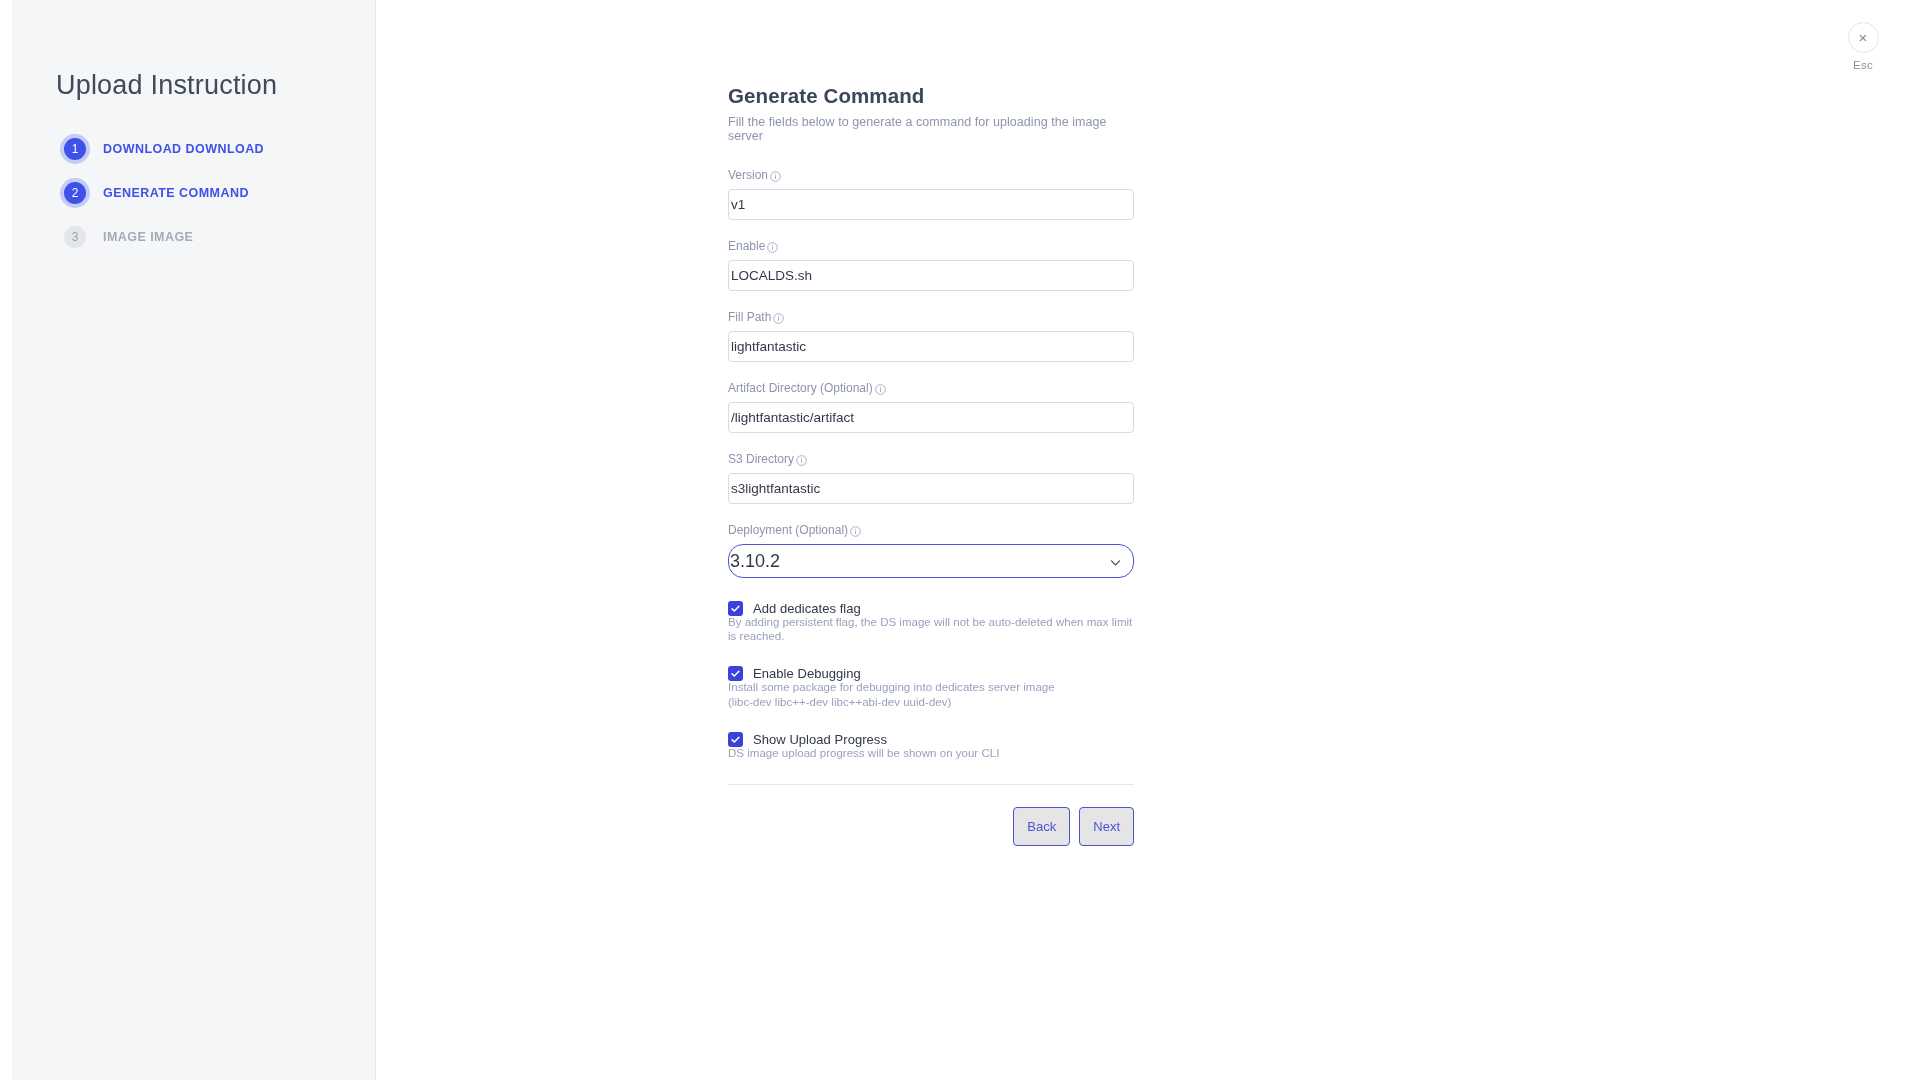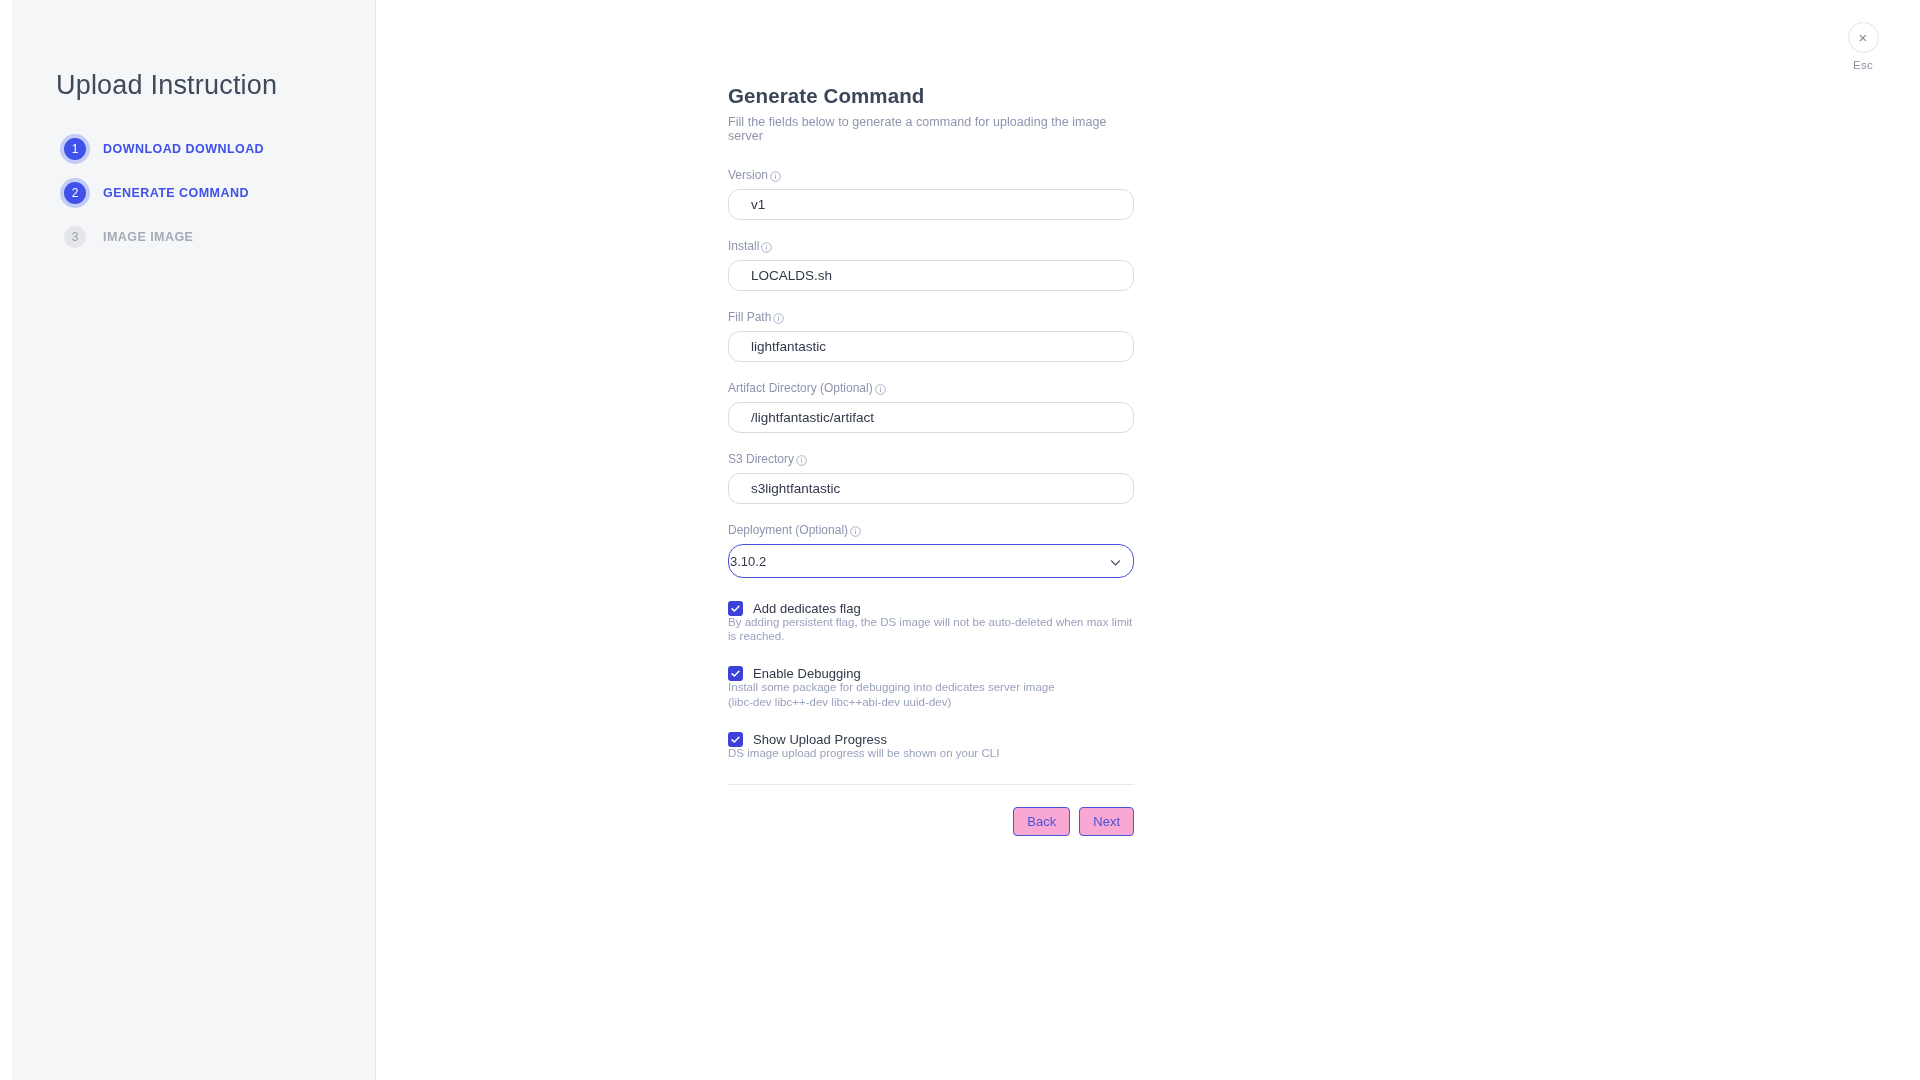--- a/index.html
+++ b/index.html
@@ -146,41 +146,41 @@
     height: 11px;
     line-height: 1;
     position: relative;
     top: 1px;
   }
   .info-icon svg { display: block; }
   .text-input {
     width: 406px;
     height: 31px;
     border: 1px solid #d7dbe3;
-    border-radius: 12px;
+    border-radius: 4px;
     background: #fff;
-    padding: 0 22px;
+    padding: 0 2px;
     font-size: 13.5px;
     color: #32384a;
     font-family: "Liberation Sans", sans-serif;
     outline: none;
   }
   .select-wrap {
     position: relative;
     width: 406px;
     height: 34px;
   }
   .select-input {
     width: 406px;
     height: 34px;
     border: 1px solid #4a53d6;
     border-radius: 15px;
     background: #fff;
     padding: 0 30px 0 1px;
-    font-size: 13px;
+    font-size: 18px;
     color: #32384a;
     font-family: "Liberation Sans", sans-serif;
     outline: none;
   }
   .chev {
     position: absolute;
     right: 12px;
     top: 11px;
     pointer-events: none;
   }
@@ -225,24 +225,24 @@
   
   .footer {
     margin-top: 22px;
     display: flex;
     justify-content: flex-end;
     gap: 9px;
     width: 406px;
   }
   .btn-outline {
     min-width: 52px;
-    height: 29px;
+    height: 39px;
     border: 1px solid #4a53d6;
     border-radius: 4px;
-    background: #f9a8d4;
+    background: #e5e5e5;
     color: #4a53d6;
     font-size: 13px;
     padding: 0 13px;
     cursor: pointer;
     font-family: "Liberation Sans", sans-serif;
   }
 </style>
 </head>
 <body>
 
@@ -283,21 +283,21 @@
             <rect x="7.4" y="6.6" width="1.2" height="5" fill="#9aa1bd"></rect>
             <rect x="7.4" y="4.2" width="1.2" height="1.4" fill="#9aa1bd"></rect>
           </svg>
       </span>
     </div>
     <input class="text-input" type="text" value="v1" style="">
   </div>
 
   <div class="field">
     <div class="field-label">
-      <span>Install</span>
+      <span>Enable</span>
       <span class="info-icon">
         <svg width="11" height="11" viewBox="0 0 16 16">
             <circle cx="8" cy="8" r="7" fill="none" stroke="#9aa1bd" stroke-width="1.2"></circle>
             <rect x="7.4" y="6.6" width="1.2" height="5" fill="#9aa1bd"></rect>
             <rect x="7.4" y="4.2" width="1.2" height="1.4" fill="#9aa1bd"></rect>
           </svg>
       </span>
     </div>
     <input class="text-input" type="text" value="LOCALDS.sh" style="">
   </div>

